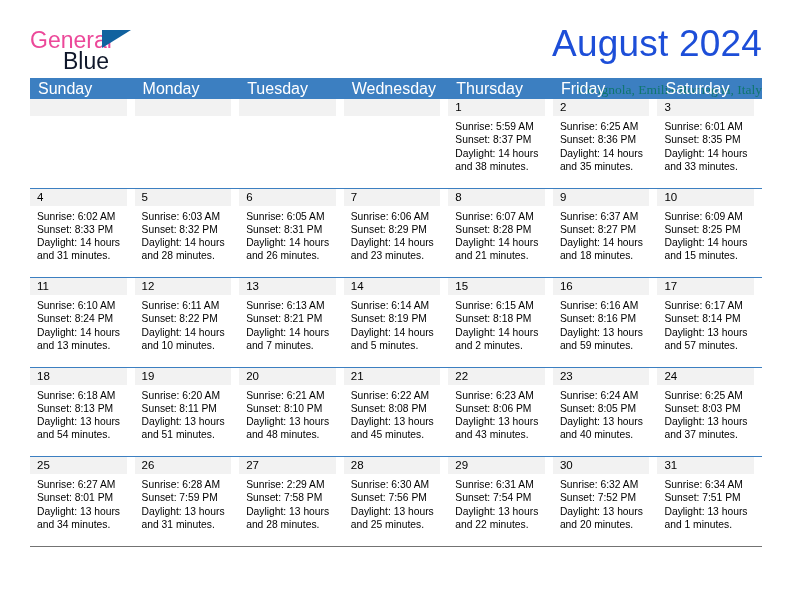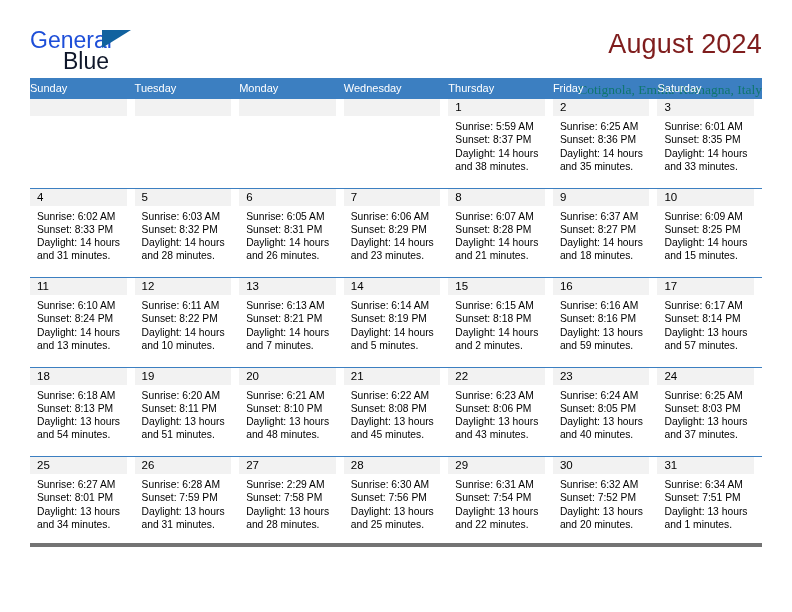--- a/index.html
+++ b/index.html
@@ -30,21 +30,21 @@
     padding-top: 28px;
     height: 74px;
   }
   .logo {
     position: relative;
     width: 200px;
     height: 56px;
   }
   .logo-general {
     font-size: 23px;
-    color: #1d4ed8;
+    color: #ec4899;
     letter-spacing: 0px;
     line-height: 25px;
     font-family: "Liberation Sans", sans-serif;
   }
   .logo-blue {
     font-size: 23px;
     color: #0f172a;
     line-height: 24px;
     margin-left: 33px;
     display: block;
@@ -57,22 +57,22 @@
     width: 0;
     height: 0;
     border-left: 29px solid #11629f;
     border-bottom: 18px solid transparent;
   }
   .title-block {
     text-align: right;
     padding-top: 0px;
   }
   .cal-title {
-    font-size: 27px;
-    color: #7f1d1d;
+    font-size: 37px;
+    color: #1d4ed8;
     line-height: 32px;
     font-weight: normal;
     letter-spacing: 0.2px;
   }
   .cal-sub {
     font-size: 13.5px;
     color: #0f766e;
     margin-top: 22px;
     line-height: 16px;
     font-family: Liberation Serif, serif;
@@ -84,30 +84,31 @@
     width: 732px;
   }
   .dow-row {
     display: flex;
     background: #3c7fc1;
     height: 21px;
   }
   .dow {
     flex: 1 1 0;
     color: #ffffff;
-    font-size: 11px;
+    font-size: 16px;
     line-height: 21px;
+    padding-left: 8px;
     white-space: nowrap;
   }
   .week {
     display: flex;
     height: 89.5px;
     border-bottom: 1px solid #3c7fc1;
   }
-  .week:last-child { border-bottom: 4px solid #737373; }
+  .week:last-child { border-bottom: 1px solid #737373; }
   .cell {
     flex: 1 1 0;
     width: 104.57px;
     position: relative;
     background: #ffffff;
     padding: 0;
     overflow: hidden;
   }
   .cell-inner {
     margin-right: 8px;
@@ -143,22 +144,22 @@
     </div>
     <div class="title-block">
       <div class="cal-title">August 2024</div>
       <div class="cal-sub">Cotignola, Emilia-Romagna, Italy</div>
     </div>
   </div>
 
   <div class="calendar">
     <div class="dow-row" id="dow-row">
         <div class="dow">Sunday</div>
+        <div class="dow">Monday</div>
         <div class="dow">Tuesday</div>
-        <div class="dow">Monday</div>
         <div class="dow">Wednesday</div>
         <div class="dow">Thursday</div>
         <div class="dow">Friday</div>
         <div class="dow">Saturday</div>
       </div>
     <div id="weeks-container">
         <div class="week">
           <div class="cell empty">
             <div class="cell-inner">
               <div class="daynum-band"></div>

